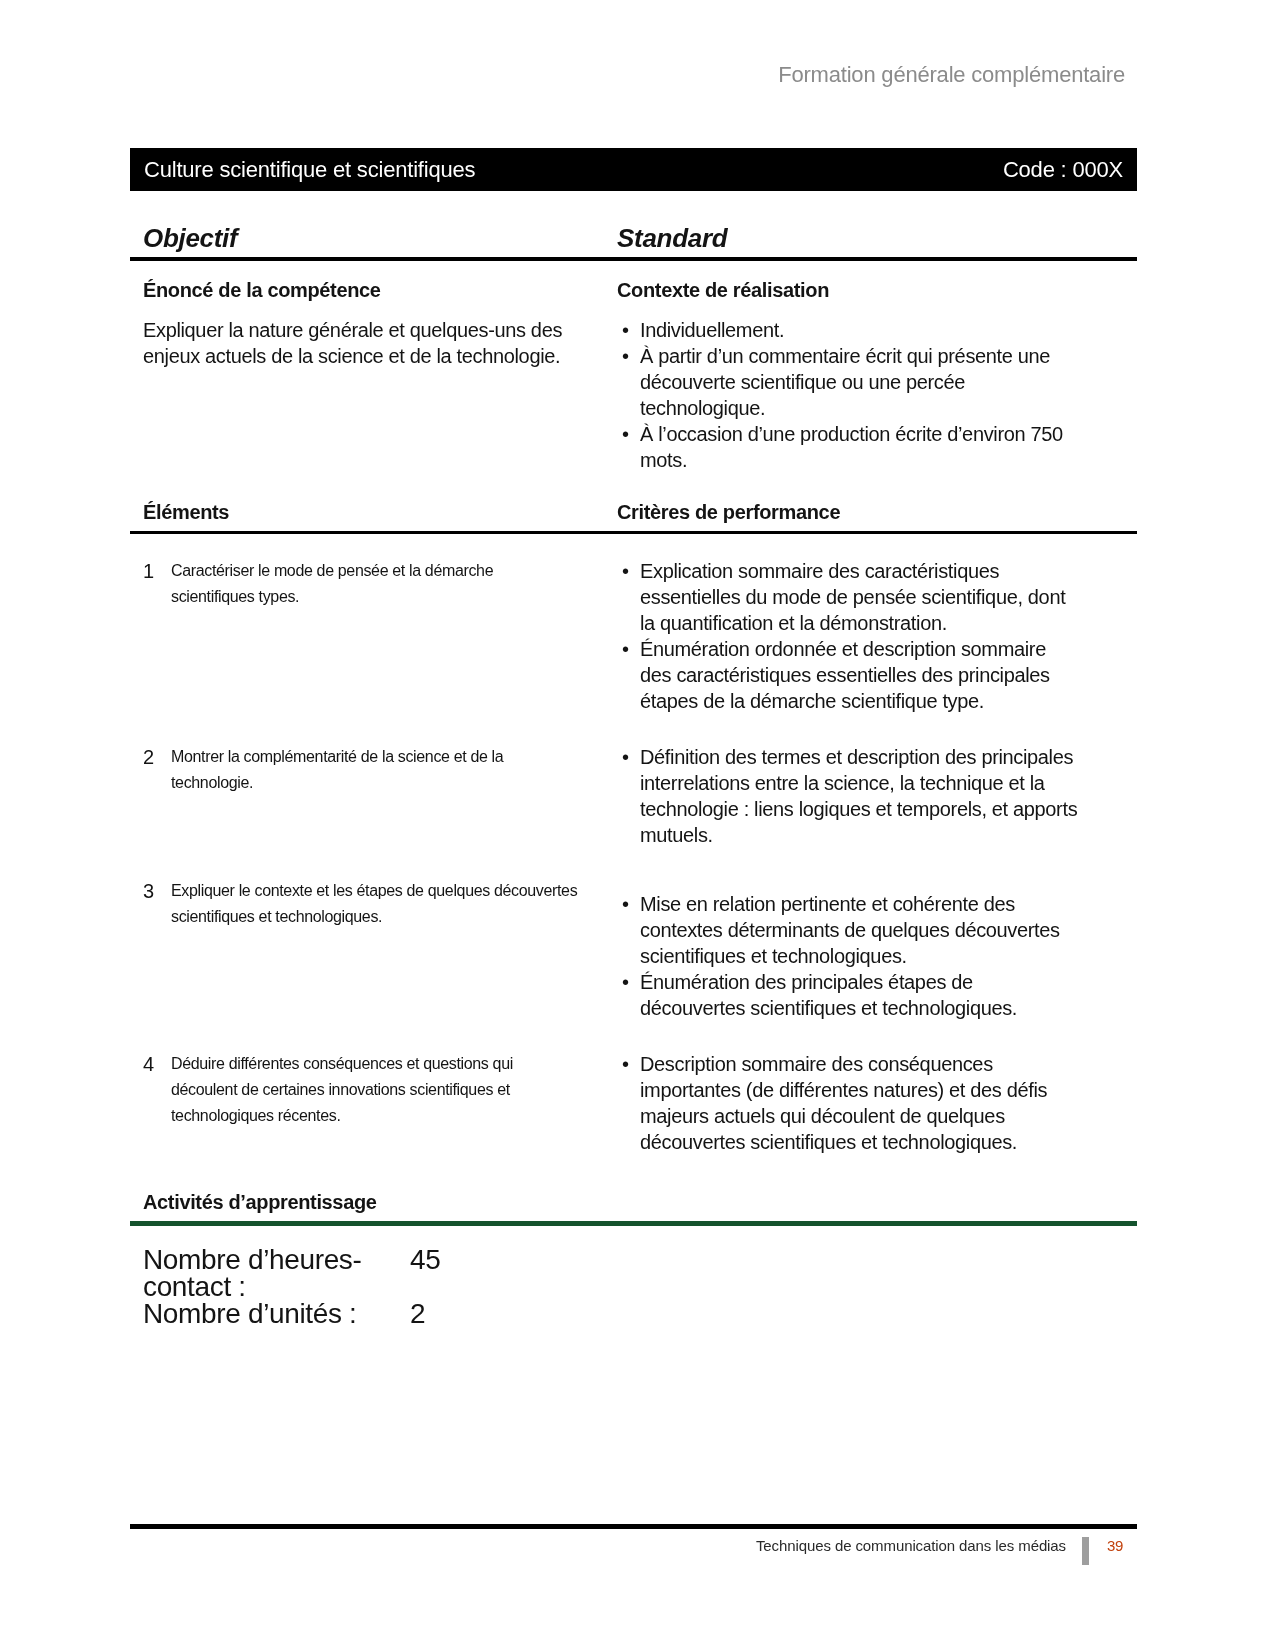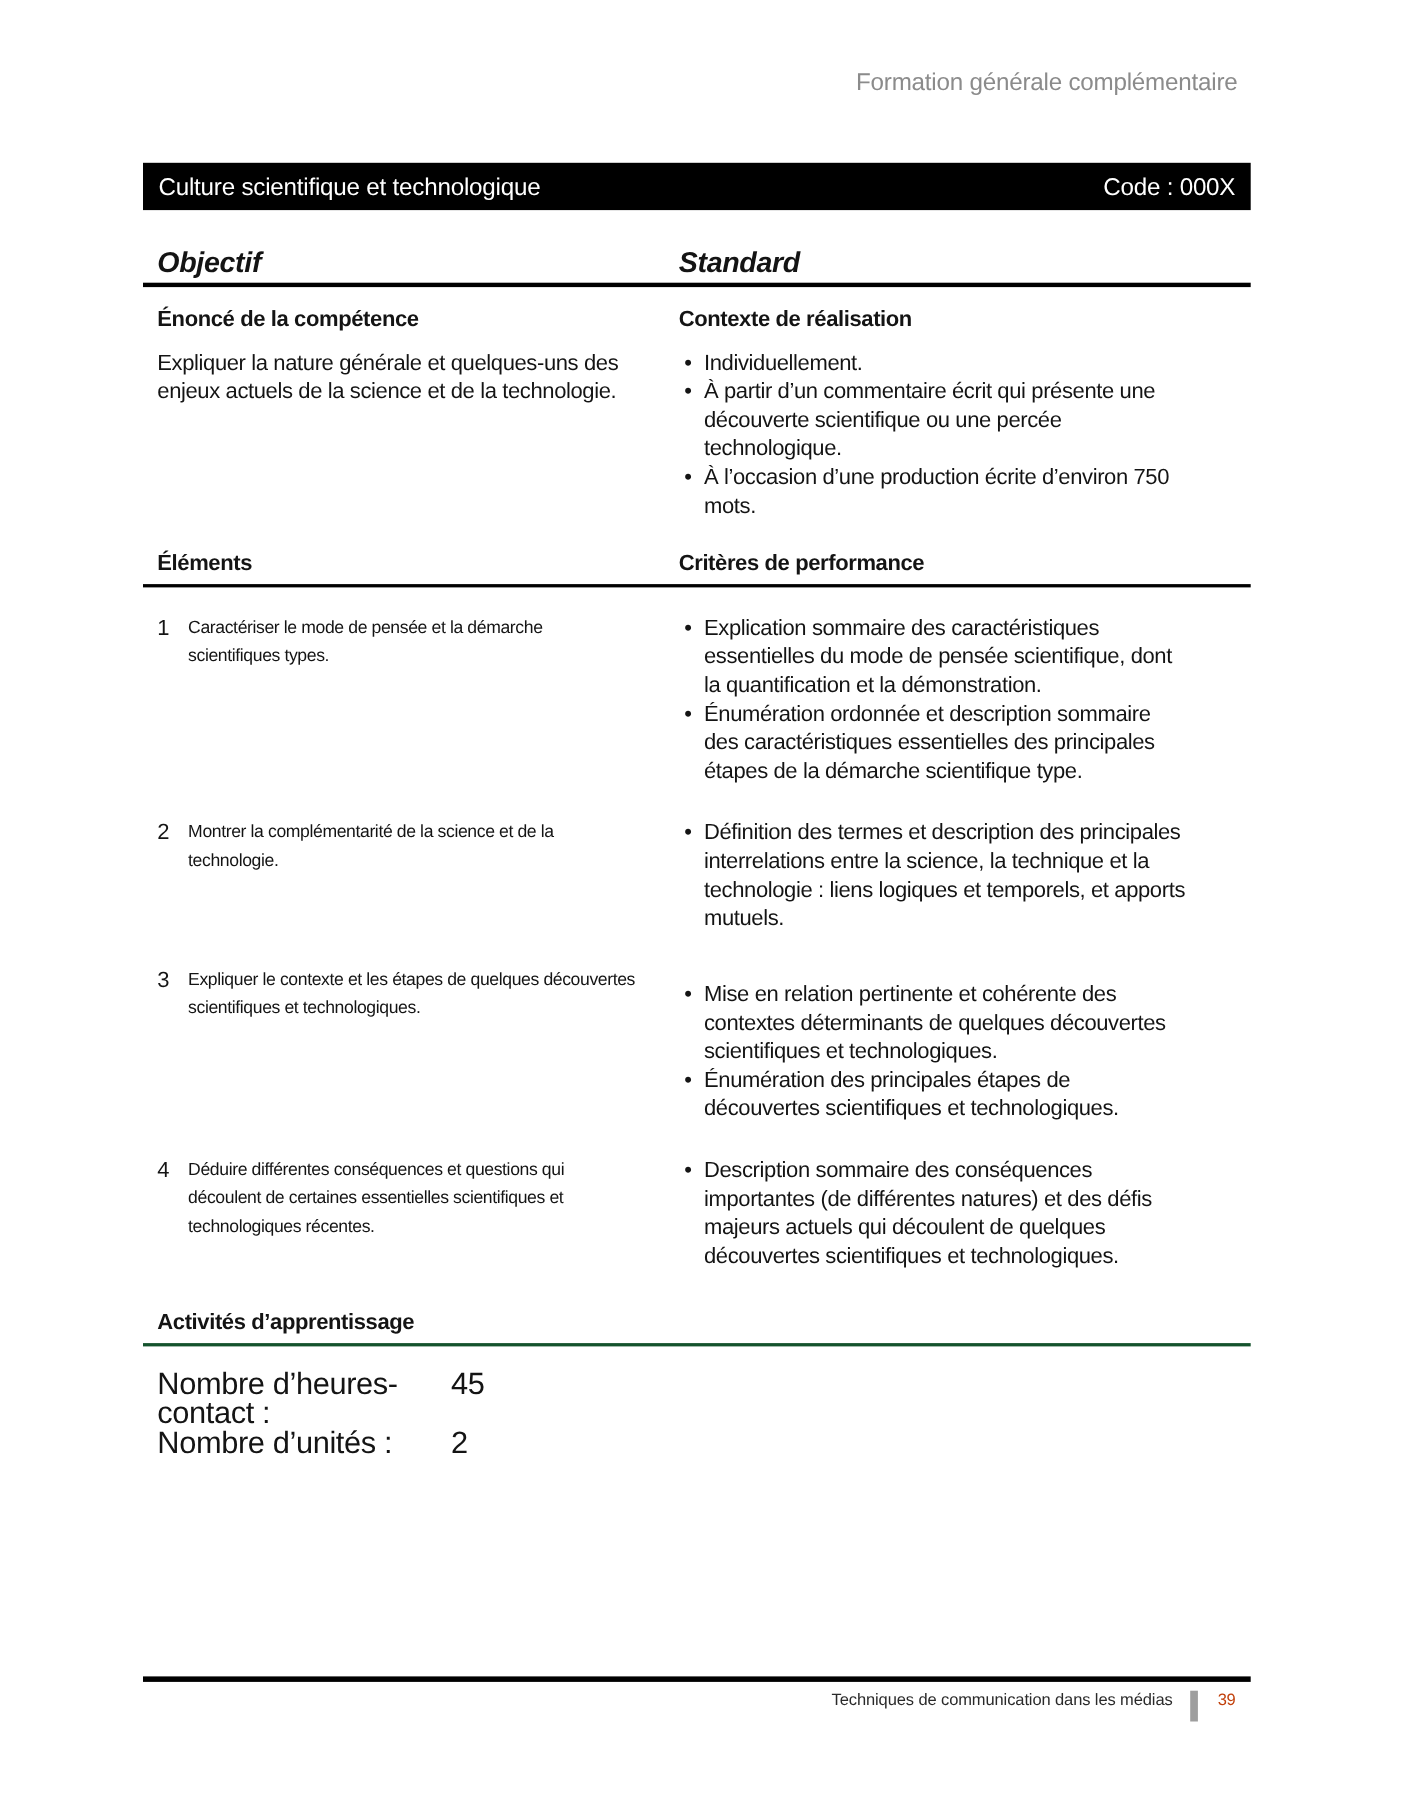--- a/index.html
+++ b/index.html
@@ -48,21 +48,21 @@
   }
   
   .items{padding-top:24px;}
   .item-row{margin-bottom:30px;}
   .item-left{display:flex;padding-left:13px;}
   .item-num{width:28px;flex:0 0 28px;font-size:20px;line-height:26px;}
   .item-text{font-size:16px;line-height:26px;max-width:408px;margin:0;}
   
   .activities{margin-top:34px;}
   .activities-head{
-    padding-bottom:6px;border-bottom:3px solid #14532d;
+    padding-bottom:6px;border-bottom:5px solid #14532d;
   }
   .act-rows{margin-top:20px;}
   .act-row{display:flex;padding-left:13px;font-size:28px;line-height:27px;}
   .act-label{width:267px;flex:0 0 267px;}
   
   .footer{
     position:absolute;top:1524px;left:130px;width:1007px;
     border-top:5px solid #000;
   }
   .footer-inner{
@@ -78,21 +78,21 @@
 </head>
 <body>
 
 <div class="content">
 
   <div class="running-header">
     <span>Formation générale complémentaire</span>
   </div>
 
   <div class="title-bar">
-    <span>Culture scientifique et technologique</span>
+    <span>Culture scientifique et scientifiques</span>
     <span>Code : 000X</span>
   </div>
 
   <div class="col-grid col-heads">
     <div class="left">
       <span class="big-head">Objectif</span>
     </div>
     <div class="right">
       <span class="big-head">Standard</span>
     </div>
@@ -154,21 +154,21 @@
         <ul class="bullets" style="margin-top:13px">
           <li>Mise en relation pertinente et cohérente des contextes déterminants de quelques découvertes scientifiques et technologiques.</li>
           <li>Énumération des principales étapes de découvertes scientifiques et technologiques.</li>
         </ul>
       </div>
     </div>
 
     <div class="col-grid item-row">
       <div class="item-left">
         <span class="item-num">4</span>
-        <p class="item-text">Déduire différentes conséquences et questions qui découlent de certaines essentielles scientifiques et technologiques récentes.</p>
+        <p class="item-text">Déduire différentes conséquences et questions qui découlent de certaines innovations scientifiques et technologiques récentes.</p>
       </div>
       <div>
         <ul class="bullets" style="margin-top:0">
           <li>Description sommaire des conséquences importantes (de différentes natures) et des défis majeurs actuels qui découlent de quelques découvertes scientifiques et technologiques.</li>
         </ul>
       </div>
     </div>
 
   </div>
 

